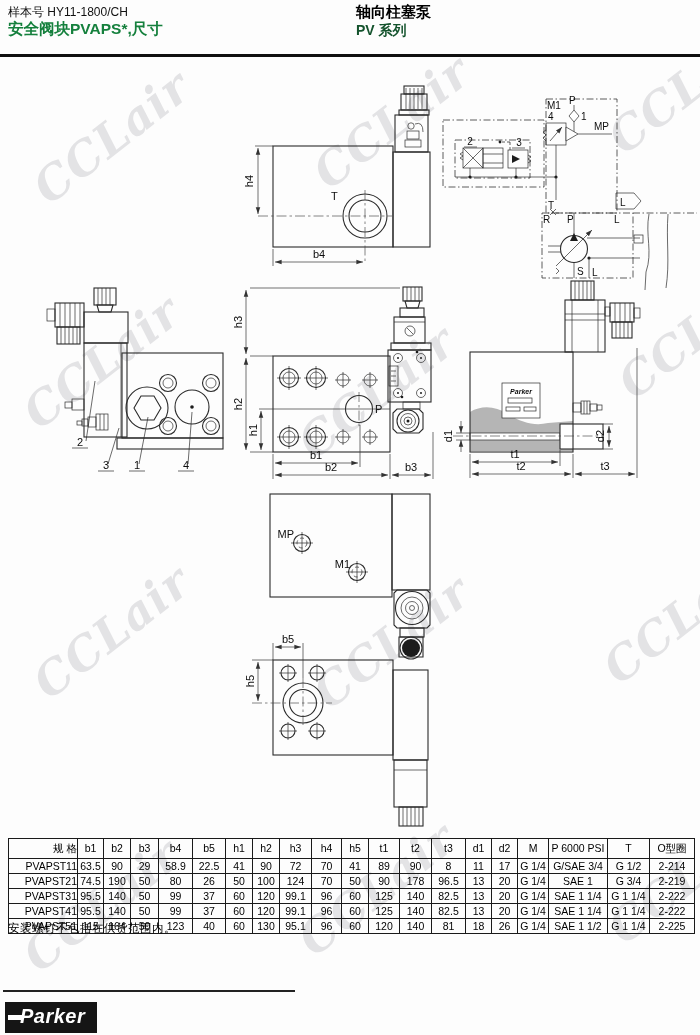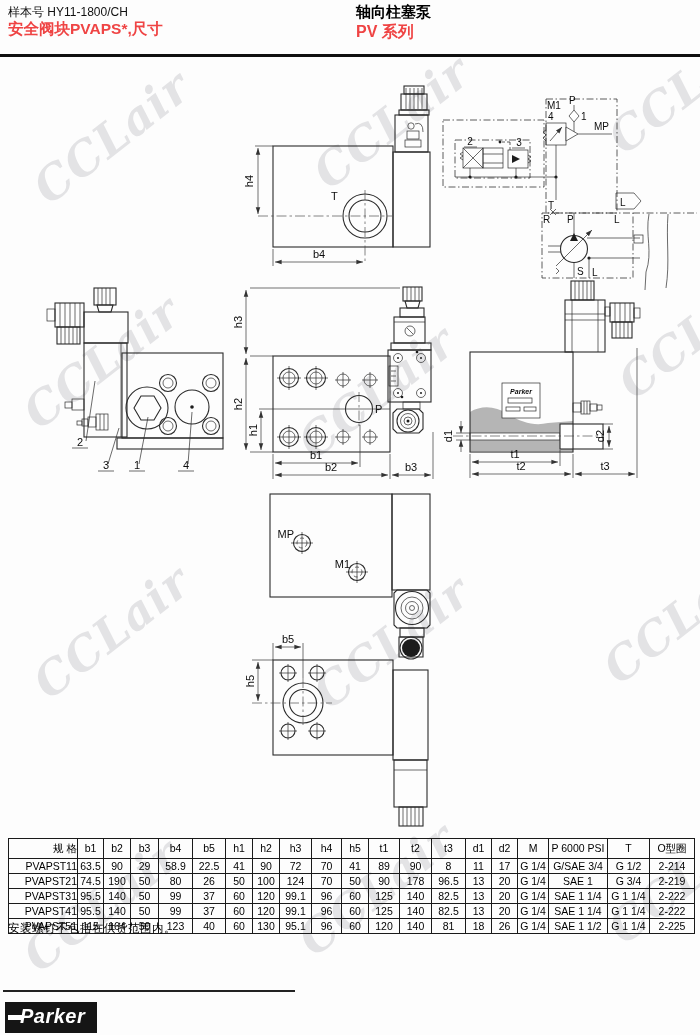--- a/index.html
+++ b/index.html
@@ -3,23 +3,23 @@
 <meta charset="utf-8">
 <style>
   html,body{margin:0;padding:0;background:#fff;}
   .page{position:relative;width:700px;height:1035px;background:#fdfdfd;
         font-family:"Liberation Sans",sans-serif;overflow:hidden;}
   .wm{position:absolute;font-family:"DejaVu Serif",serif;font-style:italic;font-weight:bold;
       font-size:46px;color:rgba(70,70,82,0.14);transform:rotate(-38deg);transform-origin:center;
       letter-spacing:1px;white-space:nowrap;pointer-events:none;z-index:1;}
   .layer{position:absolute;left:0;top:0;z-index:2;}
   .hdr-docno{position:absolute;left:8px;top:4px;font-size:12px;color:#111;z-index:3;}
-  .hdr-title{position:absolute;left:8px;top:19px;font-size:15.5px;font-weight:bold;color:#ef4444;z-index:3;}
+  .hdr-title{position:absolute;left:8px;top:19px;font-size:15.5px;font-weight:bold;color:#15803d;z-index:3;}
   .hdr-product{position:absolute;left:356px;top:3px;font-size:15px;font-weight:bold;color:#000;z-index:3;}
-  .hdr-series{position:absolute;left:356px;top:22px;font-size:16px;font-weight:bold;color:#ef4444;z-index:3;}
+  .hdr-series{position:absolute;left:356px;top:22px;font-size:14px;font-weight:bold;color:#14532d;z-index:3;}
   .rule{position:absolute;left:0;top:54px;width:700px;height:2.5px;background:#101010;z-index:3;}
   .intro{position:absolute;left:8px;top:63px;font-size:12px;color:#111;z-index:3;}
   .tbl{position:absolute;left:8px;top:838px;border-collapse:collapse;table-layout:fixed;z-index:3;
        background:transparent;}
   .tbl th,.tbl td{border:1px solid #1a1a1a;font-size:10.5px;font-weight:normal;text-align:center;
        padding:0;color:#000;height:14px;line-height:1.15;overflow:hidden;white-space:nowrap;}
   .tbl thead th{height:19px;}
   .tbl th:first-child,.tbl td:first-child{text-align:right;padding-left:4px;margin-left:44px;}
   .note{position:absolute;left:8px;top:921px;font-size:11.5px;color:#000;letter-spacing:.5px;z-index:3;}
   .frule{position:absolute;left:3px;top:990px;width:292px;height:1.5px;background:#222;z-index:3;}

